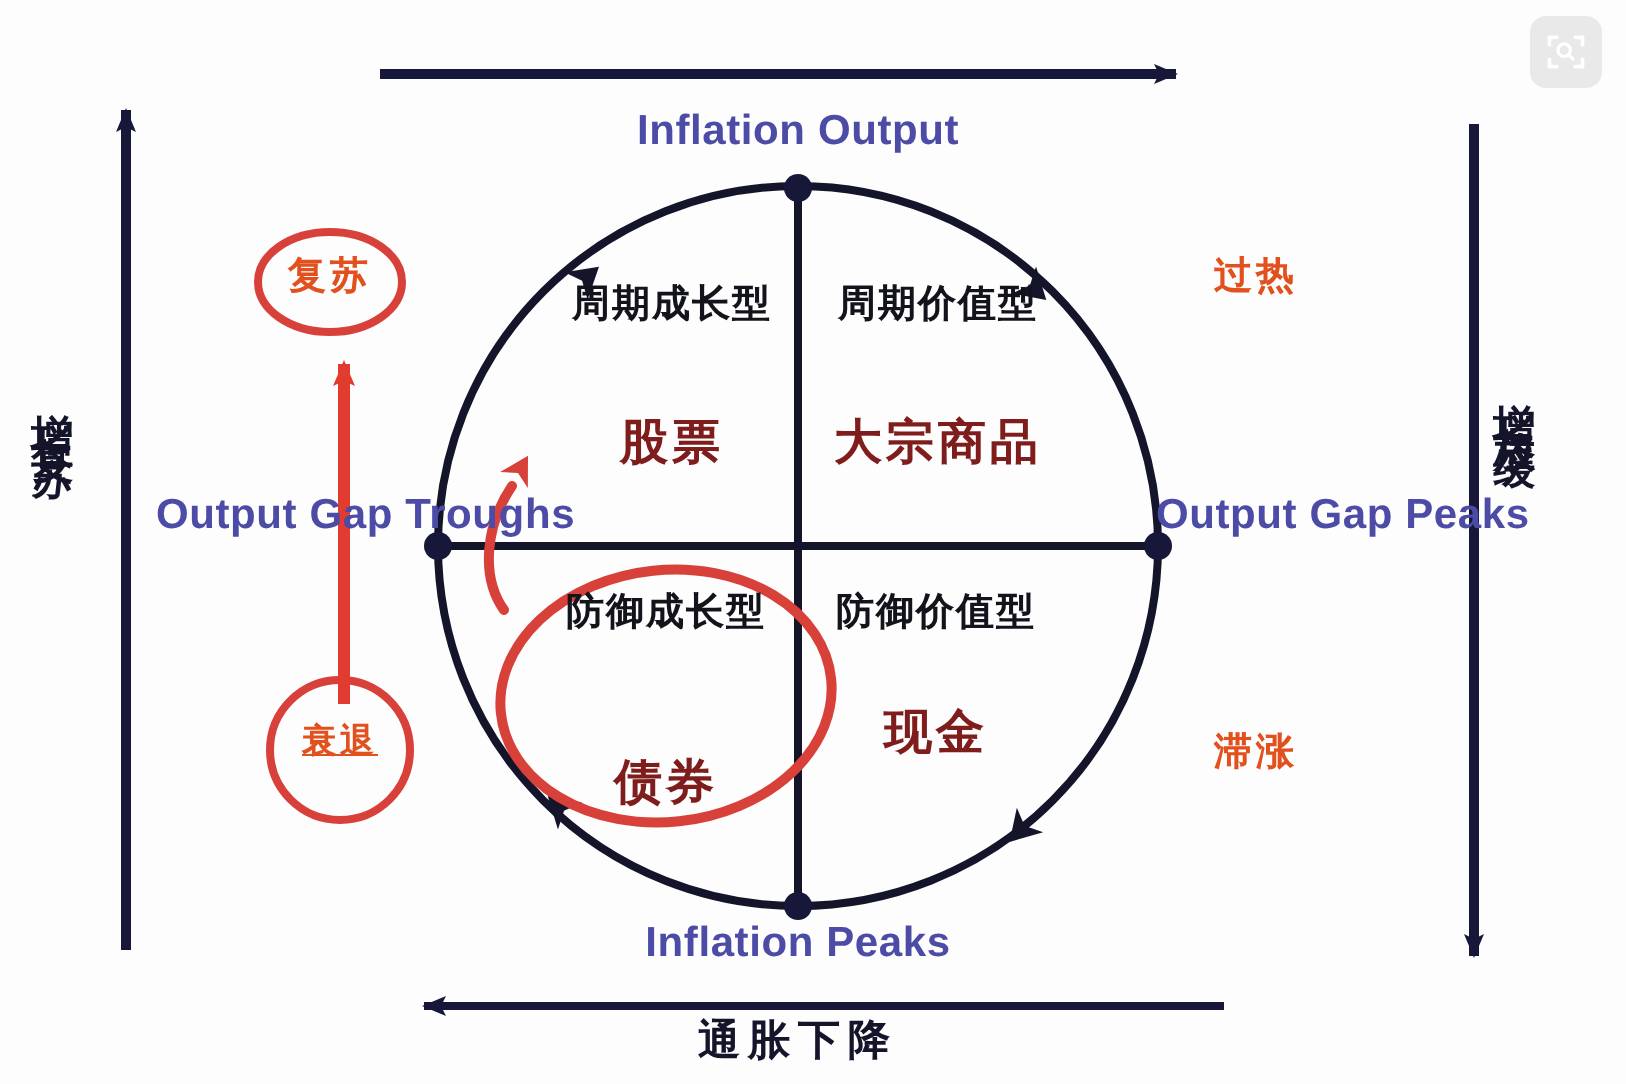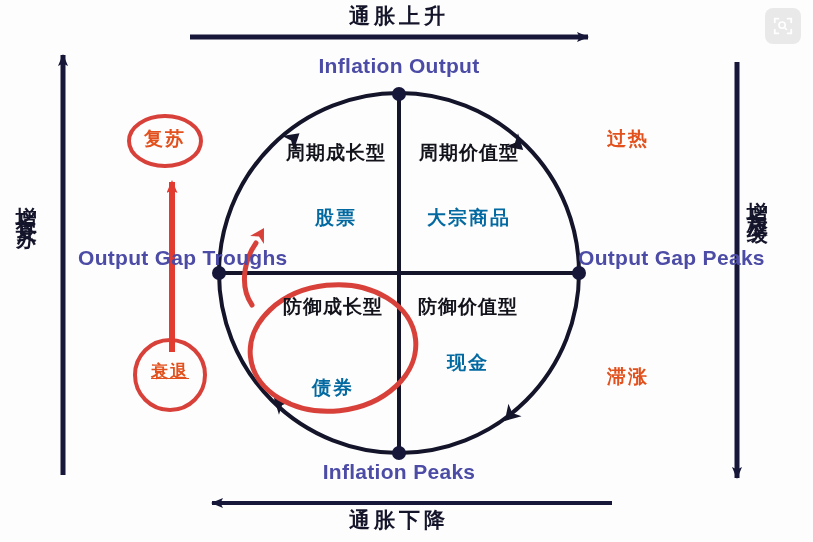--- a/index.html
+++ b/index.html
@@ -32,23 +32,23 @@
   .cn-dark {
     font-family: "DejaVu Serif", serif;
     color: #13131c;
     font-weight: bold;
     font-size: 19px;
     letter-spacing: 1px;
   }
   
   .cn-red {
     font-family: "DejaVu Serif", serif;
-    color: #0369a1;
-    font-weight: bold;
-    font-size: 19px;
+    color: #7f1d1d;
+    font-weight: bold;
+    font-size: 24px;
     letter-spacing: 2px;
   }
   
   .cn-orange {
     font-family: "DejaVu Serif", serif;
     color: #e2511d;
     font-weight: bold;
     font-size: 19px;
     letter-spacing: 2px;
   }
@@ -165,21 +165,20 @@
 
     <ellipse cx="165" cy="141" rx="36" ry="25" fill="none" stroke="#d8413a" stroke-width="4"></ellipse>
 
     <circle cx="170" cy="375" r="35" fill="none" stroke="#d8413a" stroke-width="4"></circle>
 
     <g>
       <line x1="172" y1="352" x2="172" y2="182" stroke="#e23b30" stroke-width="6" marker-end="url(#redArrow)"></line>
     </g>
   </svg>
 
-  <div class="lbl cn-axis centered" style="left:399px; top:4px;">通胀上升</div>
   <div class="lbl en centered" style="left:399px; top:54px;">Inflation Output</div>
 
   <div class="lbl en centered" style="left:399px; top:460px;">Inflation Peaks</div>
   <div class="lbl cn-axis centered" style="left:399px; top:508px;">通胀下降</div>
 
   <div class="lbl cn-axis-vert" style="left:14px; top:190px;">增长复苏</div>
   <div class="lbl en en-2line" style="left:78px; top:246px; width:150px;">Output Gap Troughs</div>
 
   <div class="lbl cn-axis-vert" style="left:745px; top:185px;">增长放缓</div>
   <div class="lbl en en-2line" style="left:578px; top:246px; width:150px;">Output Gap Peaks</div>

